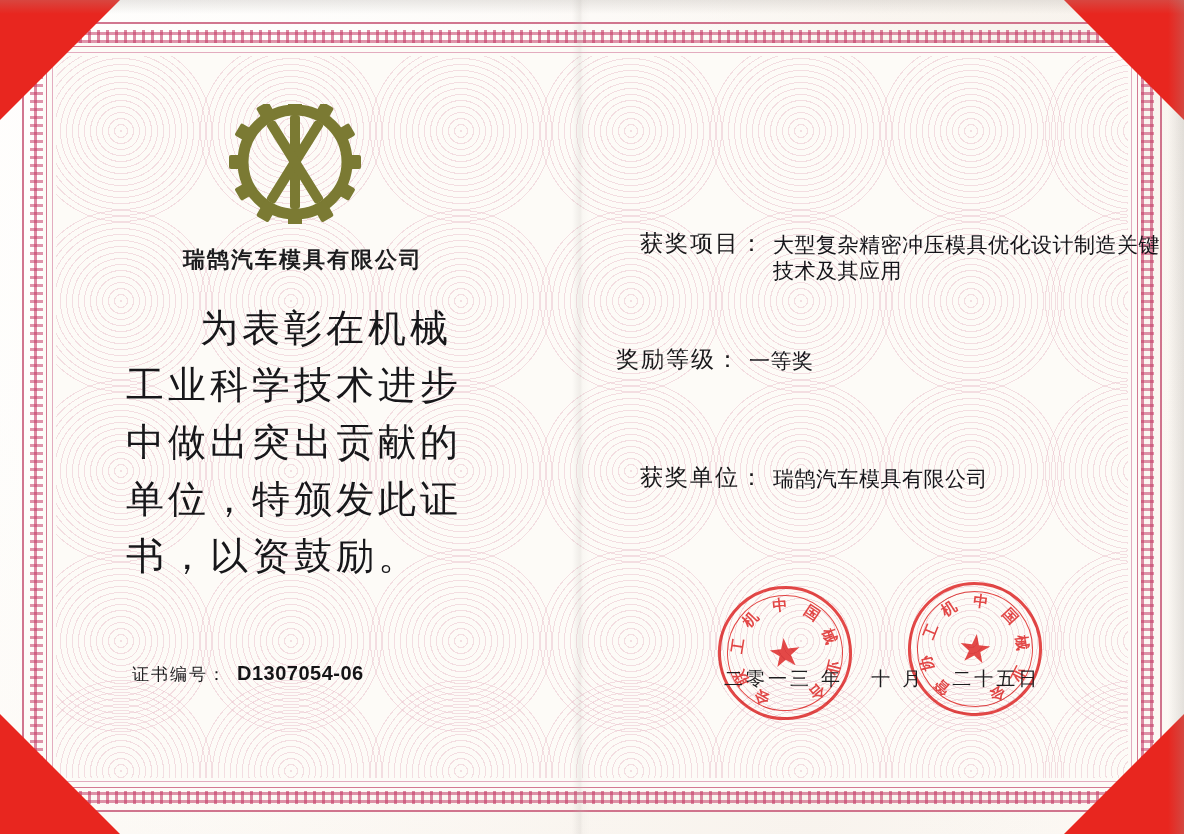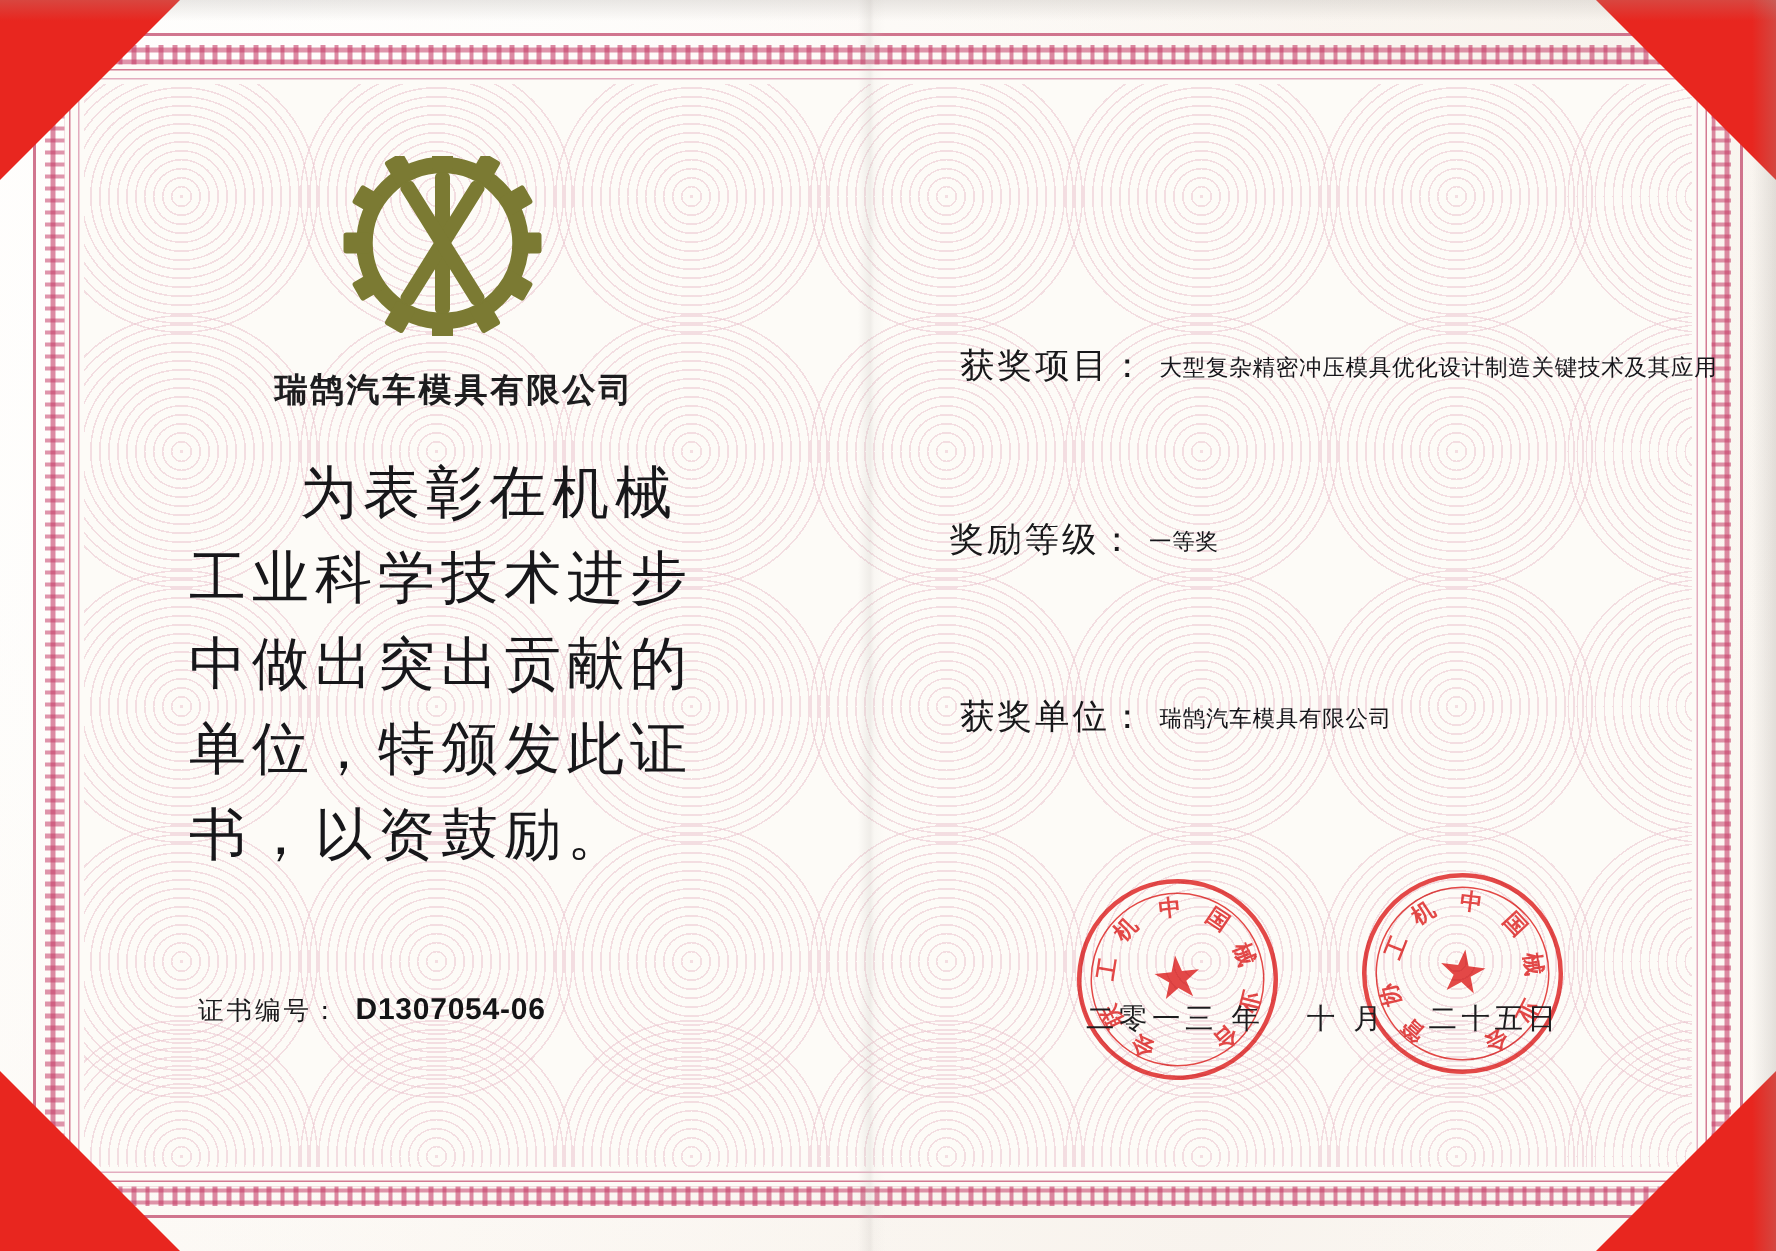--- a/index.html
+++ b/index.html
@@ -188,30 +188,30 @@
   }
   .field-label {
     font-family: "DejaVu Serif", serif;
     font-size: 23px;
     color: #18181a;
     letter-spacing: 2px;
     white-space: nowrap;
   }
   .field-value {
     font-family: "DejaVu Sans", sans-serif;
-    font-size: 15px;
+    font-size: 21px;
     color: #15151a;
     line-height: 26px;
     letter-spacing: 0.5px;
     padding-left: 8px;
     padding-top: 4px;
   }
   #field-project { top: 228px; left: 640px; width: 520px; }
   #field-project .field-value { width: 400px; }
-  #field-level   { top: 344px; left: 633px; }
+  #field-level   { top: 344px; left: 616px; }
   #field-unit    { top: 462px; left: 640px; }
 
   
   .seal {
     position: absolute;
     width: 128px;
     height: 128px;
     border-radius: 50%;
     border: 3.5px solid #e02020;
     opacity: 0.82;

